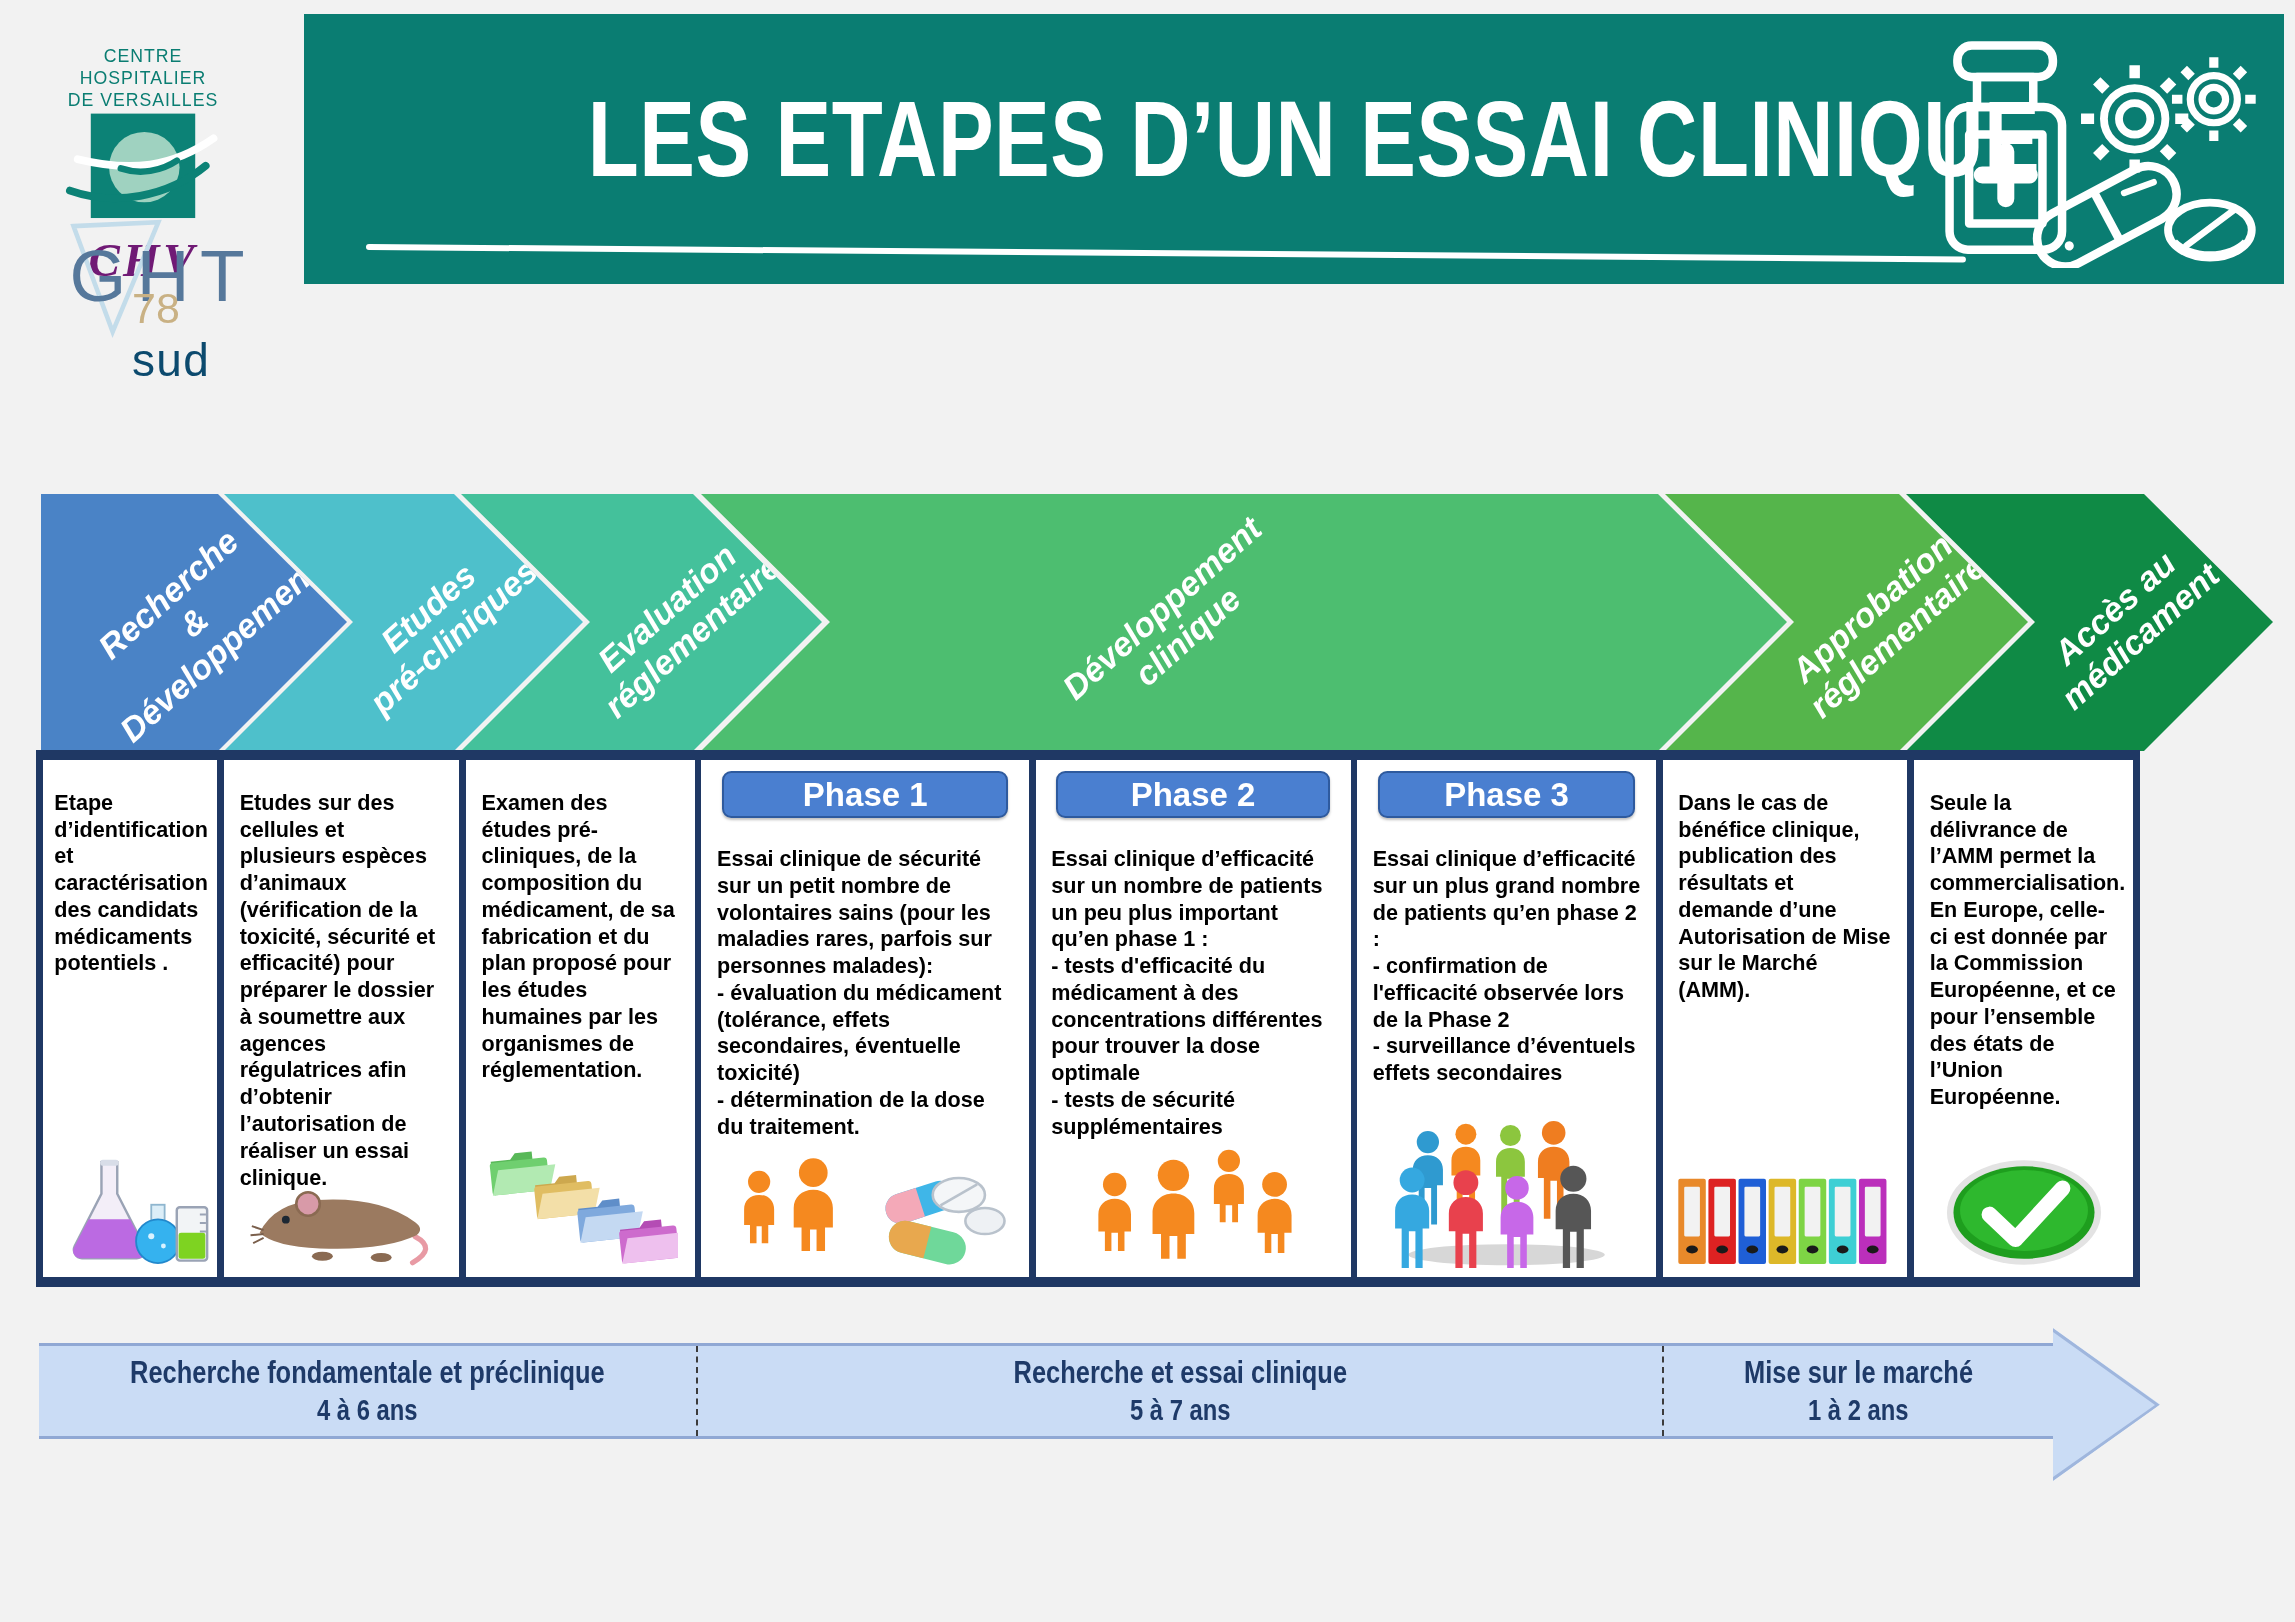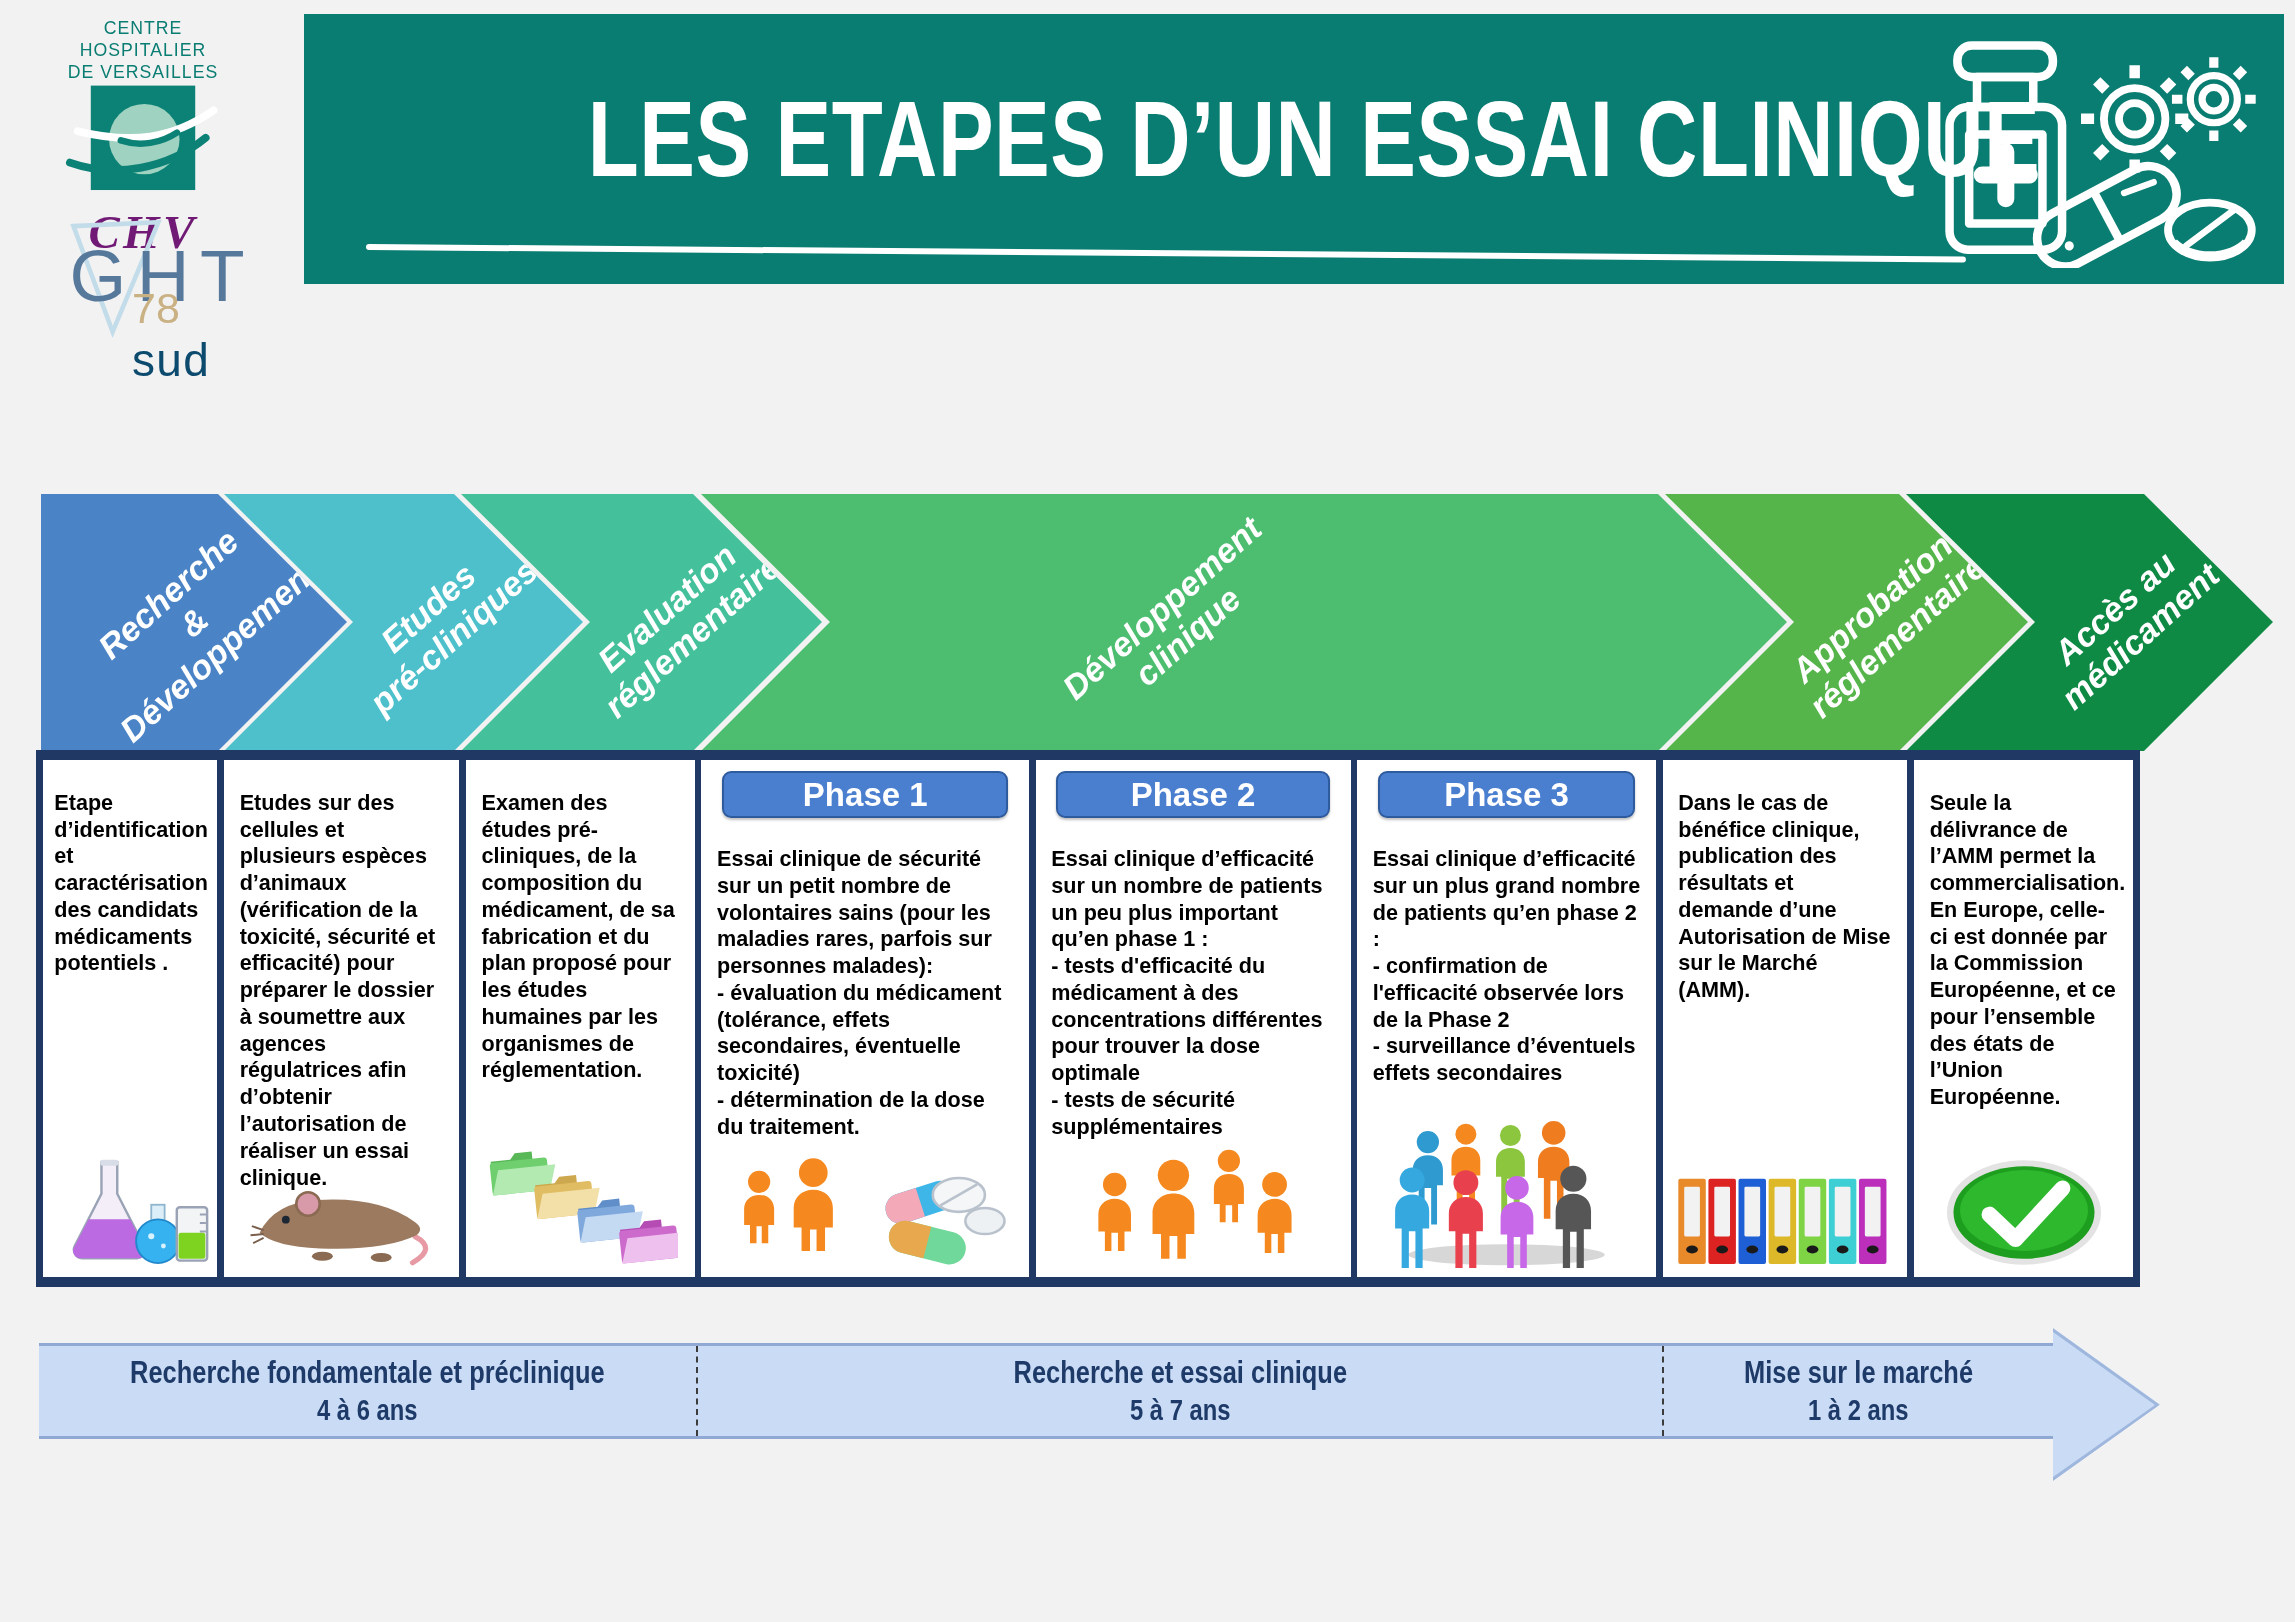--- a/index.html
+++ b/index.html
@@ -8,21 +8,21 @@
   
   .banner{position:absolute;left:304px;top:14.4px;width:1980px;height:270px;background:#0a7d72;}
   .title-box{position:absolute;left:79px;top:56px;width:1531px;height:137px;display:flex;align-items:center;justify-content:flex-start;}
   .title-box span{display:inline-block;white-space:nowrap;color:#fff;font-size:107px;font-weight:700;
                   letter-spacing:0.7px;transform:scaleX(0.78);}
   .underline{position:absolute;left:62px;top:230px;width:1600px;height:5.9px;background:#fff;border-radius:3.3px;
              transform:rotate(0.45deg);transform-origin:left center;}
   .med-icons{position:absolute;right:27.5px;top:25px;}
   
   .chv{position:absolute;left:54px;top:17px;width:178px;text-align:center;color:#0a7d72;}
-  .chv .org{font-size:17.7px;letter-spacing:1px;font-weight:500;line-height:1.25;}
+  .chv .org{font-size:17.7px;letter-spacing:1px;font-weight:500;line-height:1.25;margin-top:28px;}
   .chv .script{font-family:"Liberation Serif",serif;font-style:italic;font-weight:700;font-size:47px;
                letter-spacing:3.3px;margin-top:-3.9px;color:#701a75;}
   
   .ght{position:absolute;left:59px;top:217px;width:183px;height:124px;}
   .ght svg{position:absolute;left:0;top:0;}
   .ght .ght-word{position:absolute;left:10.5px;top:17px;font-size:73px;font-weight:400;color:#56789b;letter-spacing:10.5px;}
   .ght .ght-sub{position:absolute;left:73px;top:67px;}
   .ght .ght-sub .dept{font-size:43px;color:#c9b184;}
   .ght .ght-sub .region{font-size:46px;color:#0c4a6e;letter-spacing:1.3px;}
   

